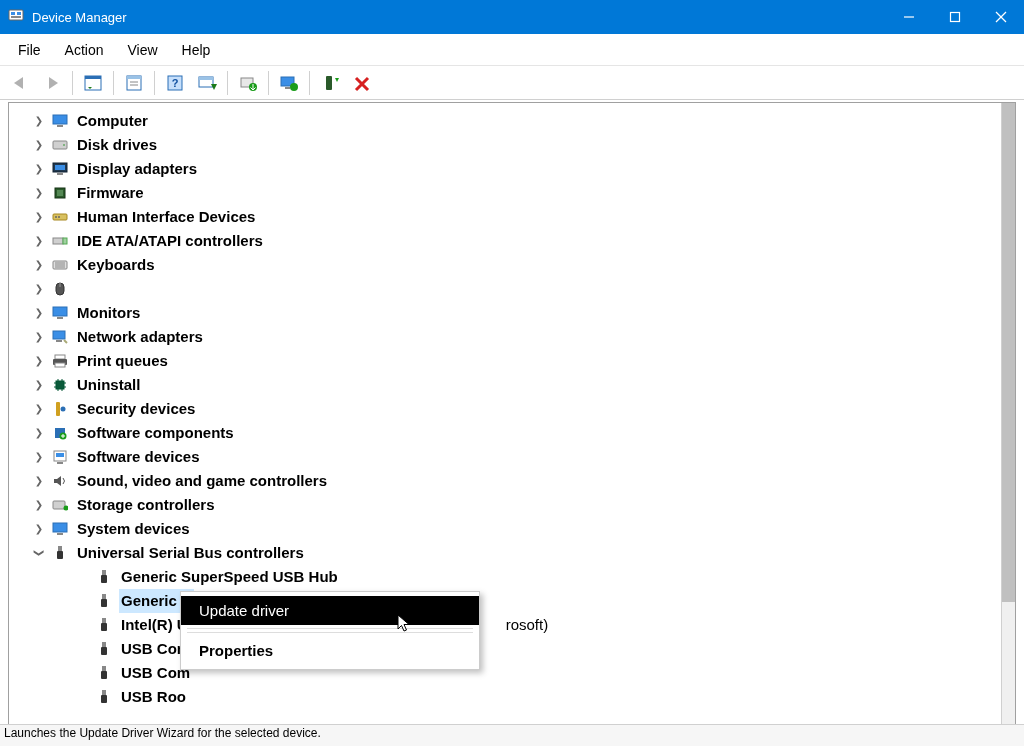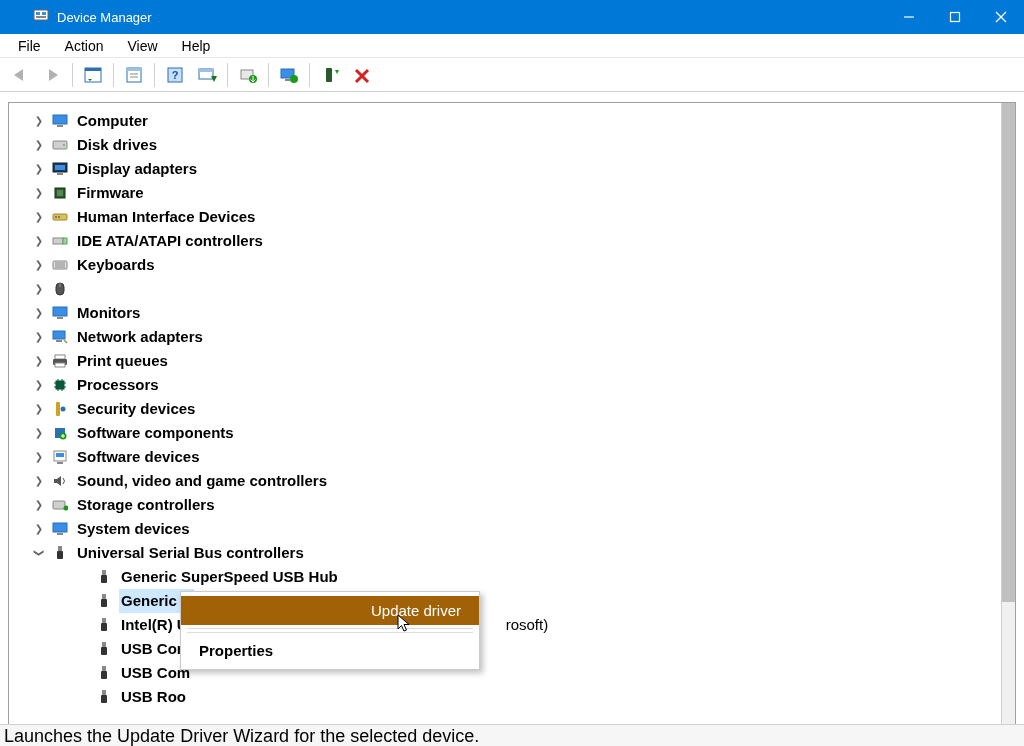--- a/index.html
+++ b/index.html
@@ -15,33 +15,33 @@
   
   .titlebar {
     height: 34px;
     background: #0078d7;
     color: #fff;
     display: flex;
     align-items: center;
     justify-content: space-between;
     padding-left: 8px;
   }
-  .titlebar-left { display: flex; align-items: center; gap: 8px; margin-left: 25px; }
+  .titlebar-left { display: flex; align-items: center; gap: 8px; }
   .titlebar-title { font-size: 13px; }
   .titlebar-controls { display: flex; height: 100%; }
   .titlebar-btn {
     width: 46px; height: 100%;
     display: flex; align-items: center; justify-content: center;
     color: #fff;
   }
   .titlebar-btn svg { width: 12px; height: 12px; stroke: #fff; fill: none; stroke-width: 1.2; }
   .app-icon svg { width: 16px; height: 16px; }
   
   .menubar {
-    height: 24px;
+    height: 32px;
     display: flex;
     align-items: center;
     gap: 4px;
     padding: 0 8px;
     border-bottom: 1px solid #e5e5e5;
     background: #fff;
   }
   .menu-item { padding: 4px 10px; font-size: 14px; }
   
   .toolbar {
@@ -104,33 +104,33 @@
     border: 1px solid #ccc;
     box-shadow: 3px 3px 6px rgba(0,0,0,0.25);
     padding: 4px 0;
     font-size: 15px;
     z-index: 10;
   }
   .ctx-item {
     padding: 6px 18px;
     display: flex; align-items: center;
   }
-  .ctx-item.highlight { background: #a16207; color: #fff; justify-content: flex-end; }
+  .ctx-item.highlight { background: #000000; color: #fff; }
   .ctx-item.bold { font-weight: 700; }
   .ctx-sep { height: 1px; background: #ddd; margin: 3px 6px; }
   .cursor {
     position: absolute; top: 614px; left: 397px; z-index: 20;
   }
   
   .statusbar {
     position: absolute; bottom: 0; left: 0; right: 0;
     height: 22px;
     border-top: 1px solid #d0d0d0;
     background: #f6f6f6;
-    font-size: 18px;
+    font-size: 12px;
     padding: 1px 4px 0 4px;
     color: #000;
   }
 </style>
 </head>
 <body>
 
 <div class="titlebar">
   <div class="titlebar-left">
     <span class="app-icon">
@@ -368,21 +368,21 @@
               <line x1="1" y1="5" x2="3" y2="5" stroke="#053"></line>
               <line x1="1" y1="9" x2="3" y2="9" stroke="#053"></line>
               <line x1="11" y1="5" x2="13" y2="5" stroke="#053"></line>
               <line x1="11" y1="9" x2="13" y2="9" stroke="#053"></line>
               <line x1="5" y1="1" x2="5" y2="3" stroke="#053"></line>
               <line x1="9" y1="1" x2="9" y2="3" stroke="#053"></line>
               <line x1="5" y1="11" x2="5" y2="13" stroke="#053"></line>
               <line x1="9" y1="11" x2="9" y2="13" stroke="#053"></line>
             </svg>
           </span>
-          <span class="label">Processors</span>
+          <span class="label">Uninstall</span>
         </div>
         <div class="tree-row">
           <span class="chev">❯</span>
           <span class="icon-wrap">
             <svg width="12" height="16" viewBox="0 0 12 16">
               <rect x="2" y="1" width="4" height="14" rx="1" fill="#d0a020"></rect>
               <circle cx="9" cy="8" r="2.5" fill="#2b6fb5"></circle>
             </svg>
           </span>
           <span class="label">Security devices</span>

